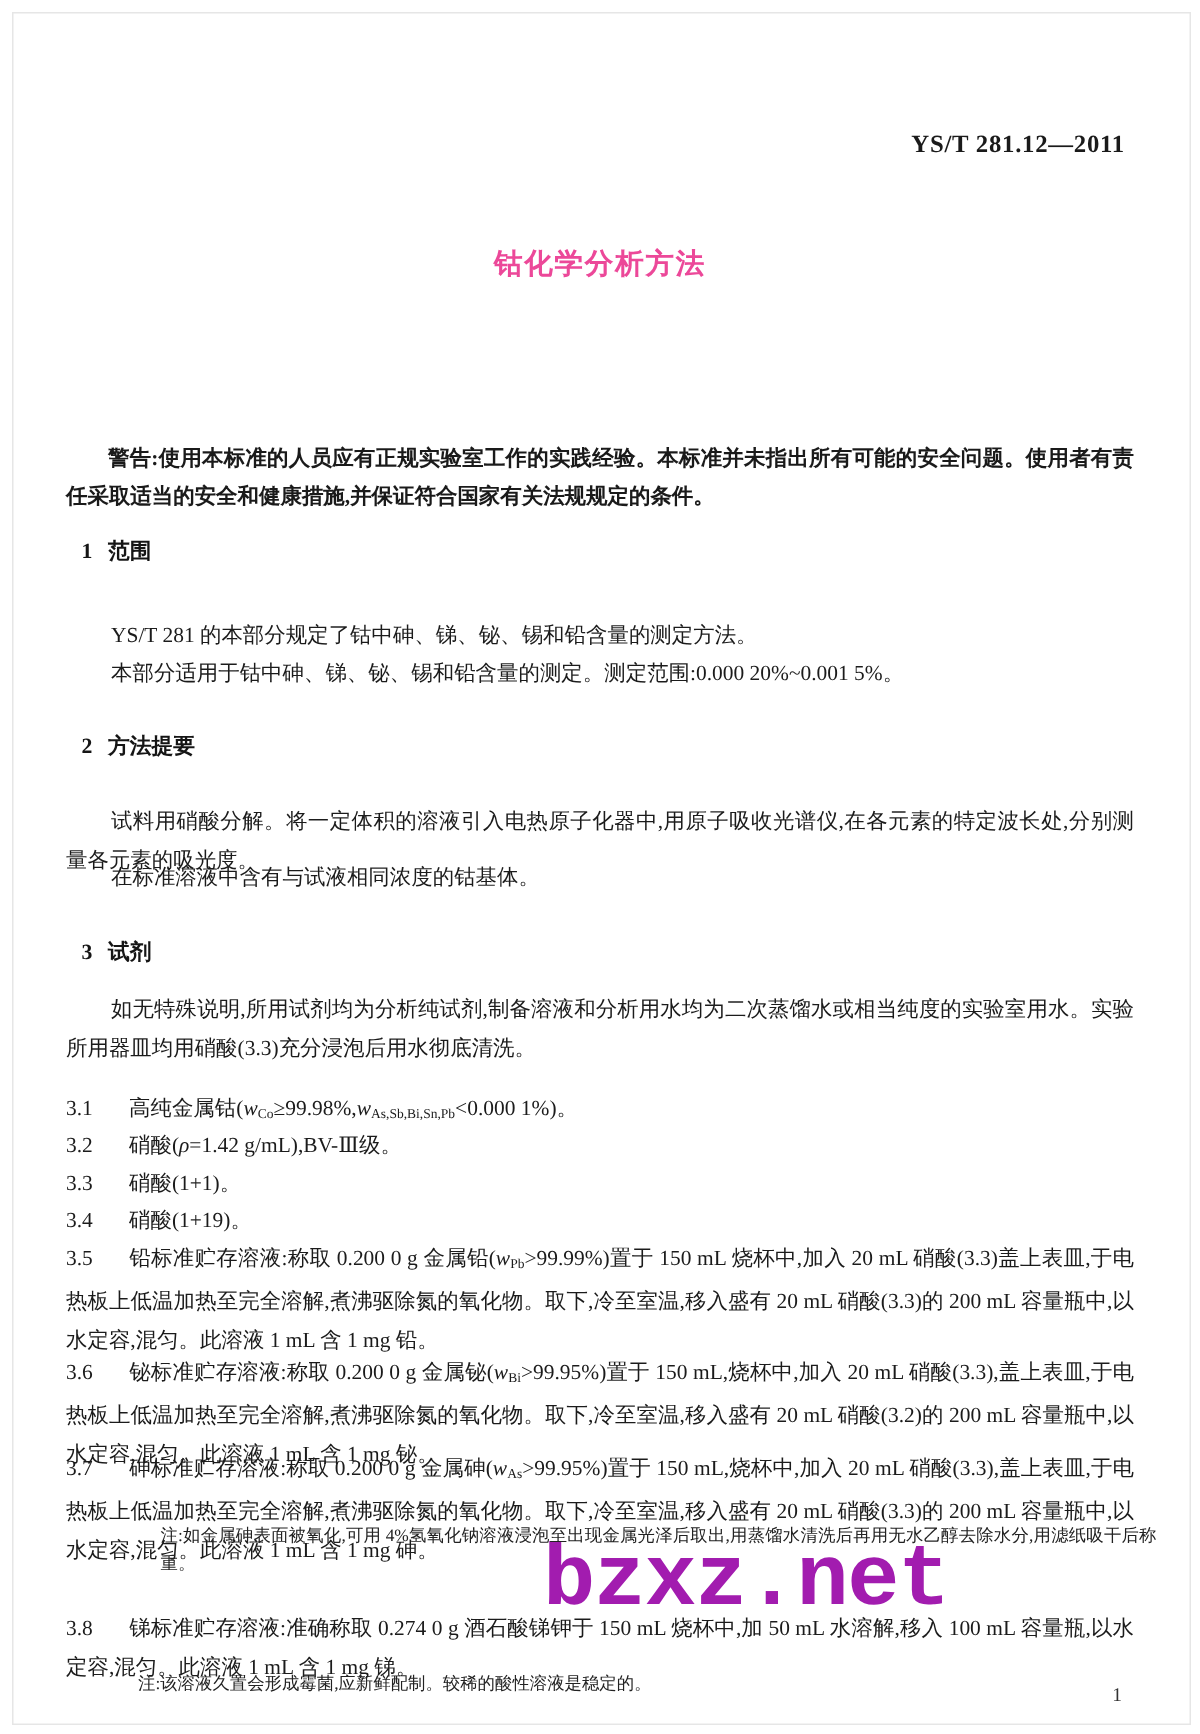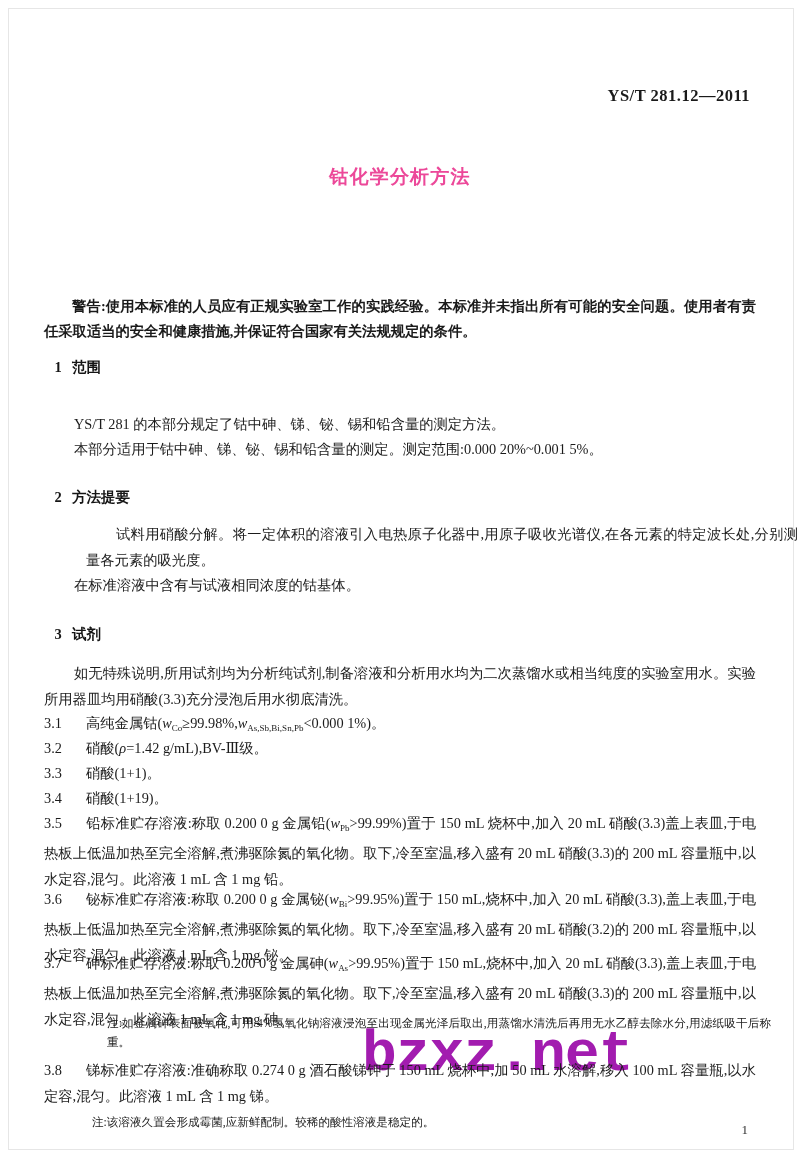--- a/index.html
+++ b/index.html
@@ -99,20 +99,21 @@
   }
   .para.ind { text-indent: 30px; }
   .item {
     position: absolute;
     left: 44px;
     width: 712px;
     font-size: 14.3px;
     color: #1b1b1b;
     line-height: 25.5px;
     text-align: justify;
+    margin-top: 16px;
   }
   .item .no {
     display: inline-block;
     width: 42px;
     font-family: "Liberation Serif", serif;
   }
   .note {
     position: absolute;
     left: 92px;
     width: 664px;
@@ -158,21 +159,21 @@
 
     <div class="sec-head" style="top:358px;">
       <span class="num f">1</span><span>范围</span>
     </div>
     <div class="para ind" style="top:412px;">YS/T 281 的本部分规定了钴中砷、锑、铋、锡和铅含量的测定方法。</div>
     <div class="para ind" style="top:437px;">本部分适用于钴中砷、锑、铋、锡和铅含量的测定。测定范围:0.000 20%~0.001 5%。</div>
 
     <div class="sec-head" style="top:488px;">
       <span class="num f">2</span><span>方法提要</span>
     </div>
-    <div class="para ind" style="top:522px;margin-left:42px;">试料用硝酸分解。将一定体积的溶液引入电热原子化器中,用原子吸收光谱仪,在各元素的特定波长处,分别测量各元素的吸光度。</div>
+    <div class="para ind" style="top:536px;">试料用硝酸分解。将一定体积的溶液引入电热原子化器中,用原子吸收光谱仪,在各元素的特定波长处,分别测量各元素的吸光度。</div>
     <div class="para ind" style="top:573px;">在标准溶液中含有与试液相同浓度的钴基体。</div>
 
     <div class="sec-head" style="top:625px;">
       <span class="num f">3</span><span>试剂</span>
     </div>
     <div class="para ind" style="top:661px;">如无特殊说明,所用试剂均为分析纯试剂,制备溶液和分析用水均为二次蒸馏水或相当纯度的实验室用水。实验所用器皿均用硝酸(3.3)充分浸泡后用水彻底清洗。</div>
 
     <div class="item" style="top:711px;">
       <span class="no">3.1</span><span>高纯金属钴(</span><i class="f">w</i><sub class="f">Co</sub><span class="f">≥99.98%,</span><i class="f">w</i><sub class="f">As,Sb,Bi,Sn,Pb</sub><span class="f">&lt;0.000 1%)。</span>
     </div>

